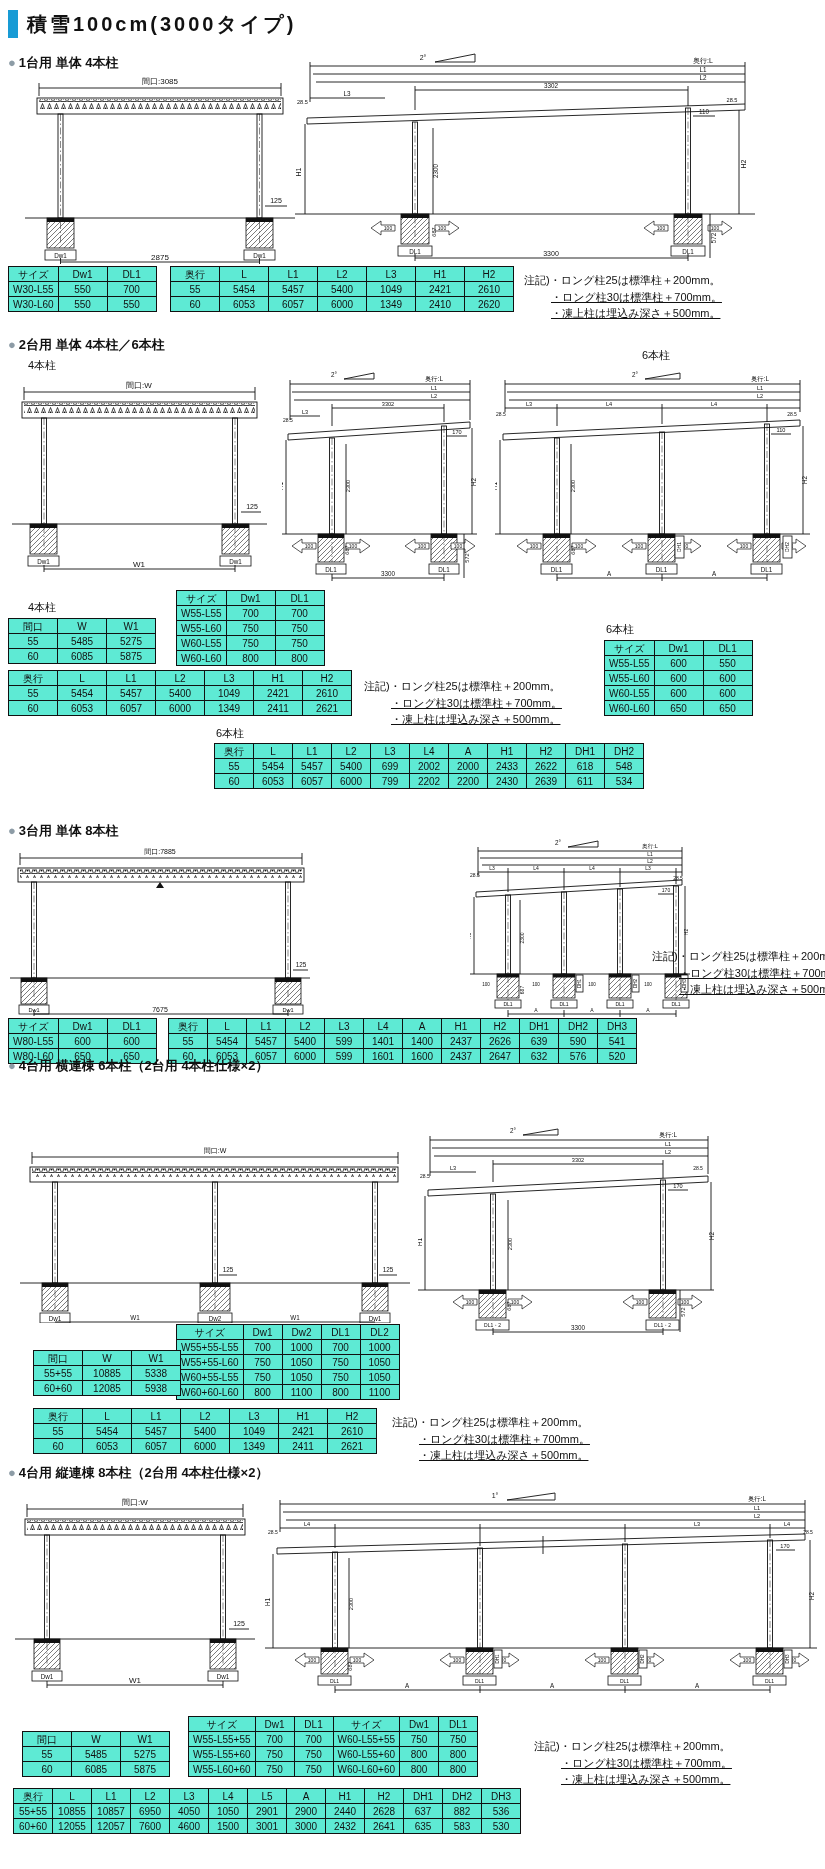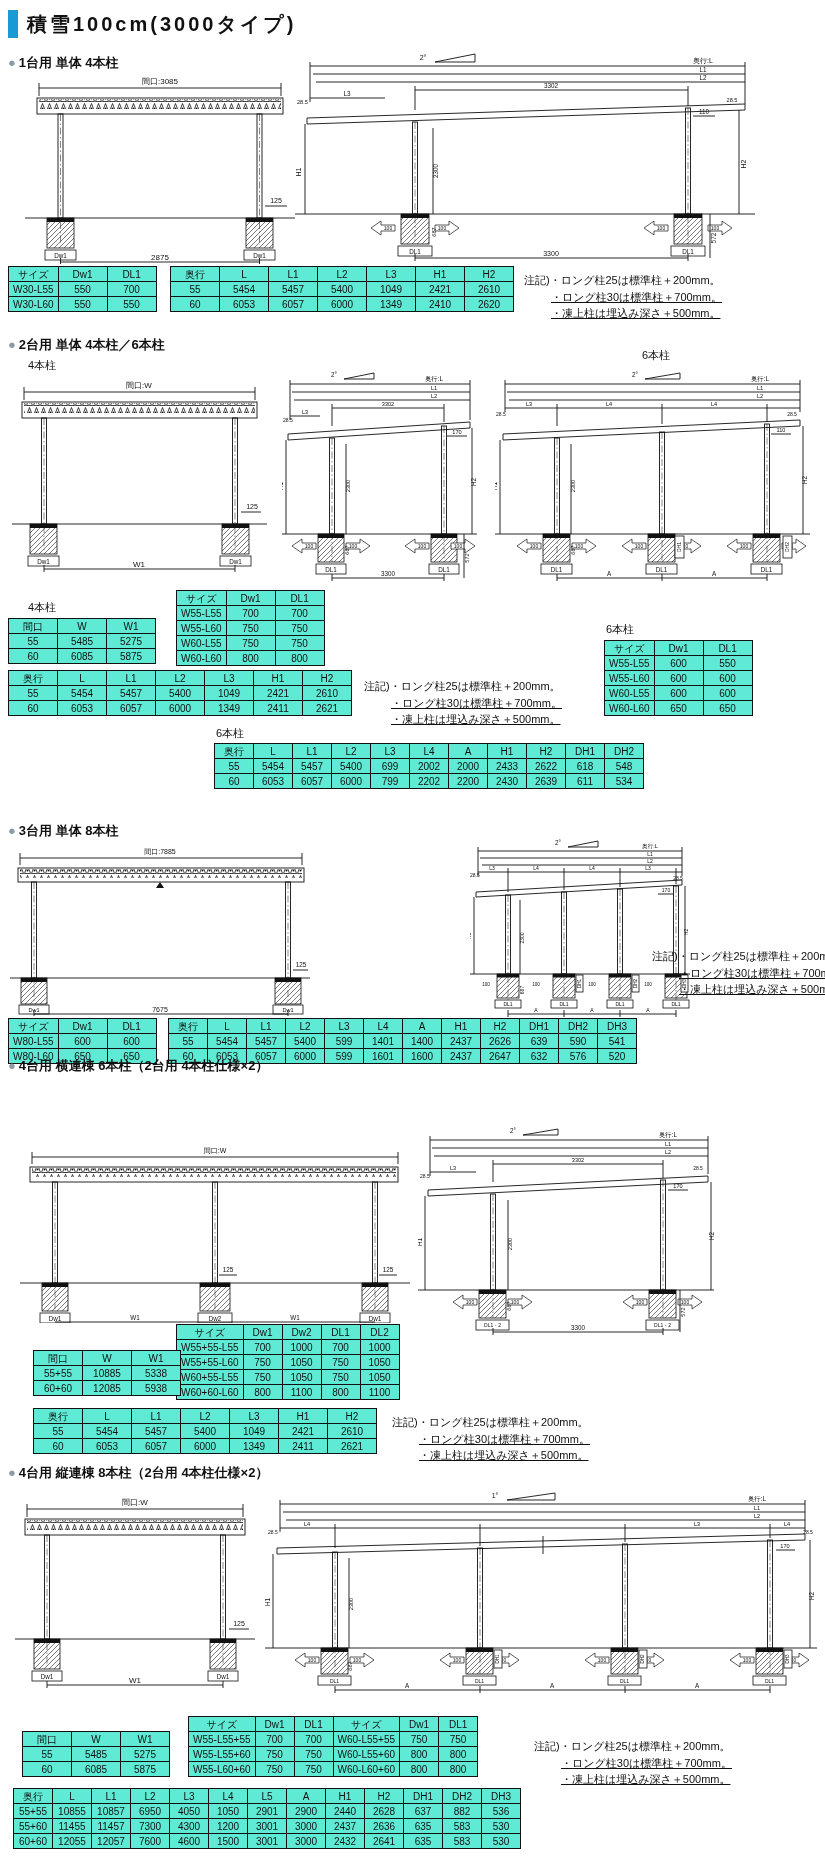--- a/index.html
+++ b/index.html
@@ -1236,35 +1236,20 @@
           <td>1050</td>
           <td>2901</td>
           <td>2900</td>
           <td>2440</td>
           <td>2628</td>
           <td>637</td>
           <td>882</td>
           <td>536</td>
         </tr>
         <tr>
-          <td>55+60</td>
-          <td>11455</td>
-          <td>11457</td>
-          <td>7300</td>
-          <td>4300</td>
-          <td>1200</td>
-          <td>3001</td>
-          <td>3000</td>
-          <td>2437</td>
-          <td>2636</td>
-          <td>635</td>
-          <td>583</td>
-          <td>530</td>
-        </tr>
-        <tr>
           <td>60+60</td>
           <td>12055</td>
           <td>12057</td>
           <td>7600</td>
           <td>4600</td>
           <td>1500</td>
           <td>3001</td>
           <td>3000</td>
           <td>2432</td>
           <td>2641</td>

